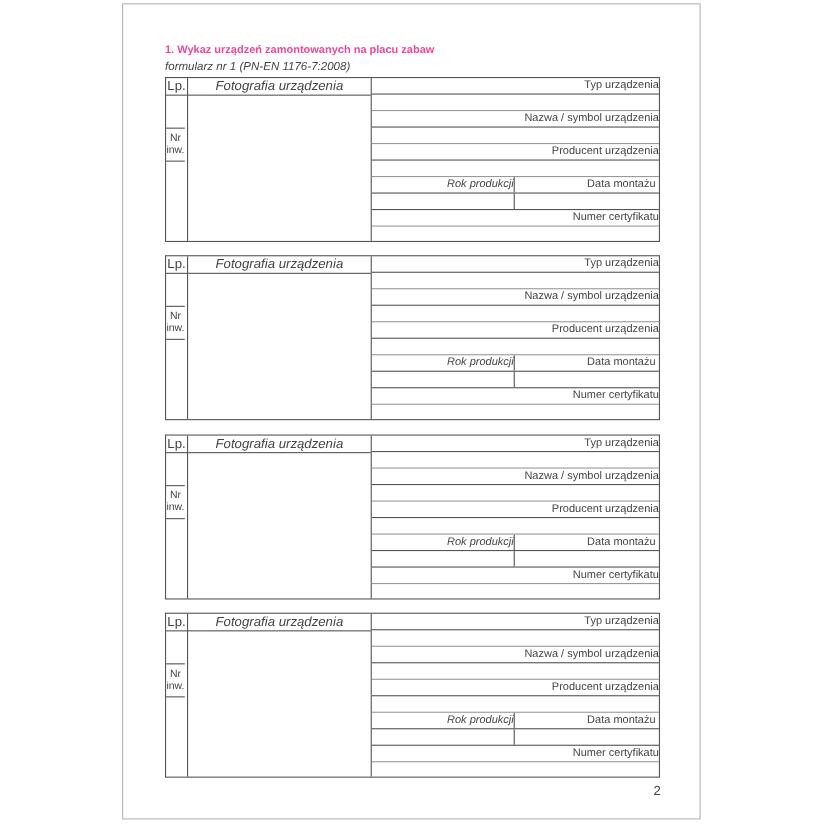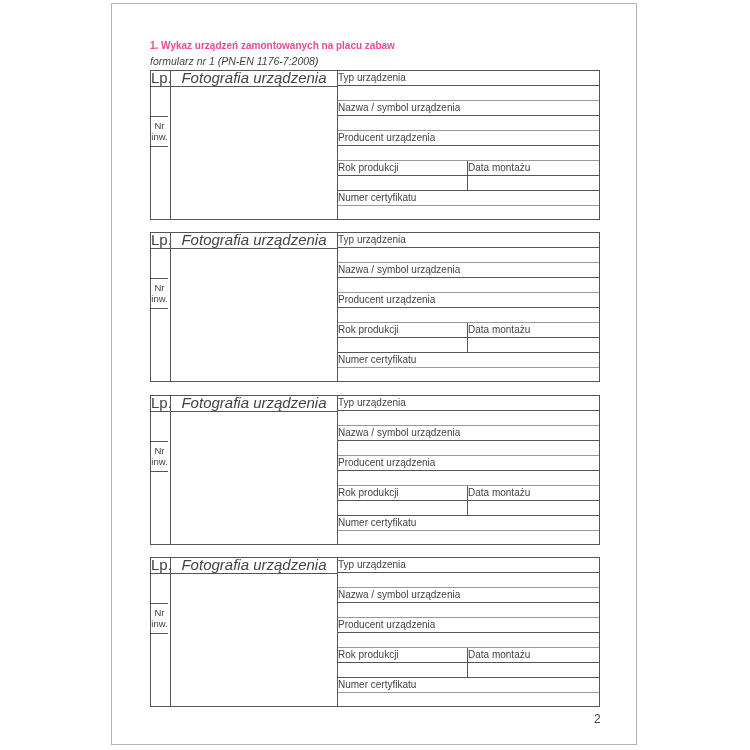--- a/index.html
+++ b/index.html
@@ -4,28 +4,28 @@
 <style>
   html, body { margin:0; padding:0; }
   body { width:750px; height:750px; background:#ffffff; position:relative; overflow:hidden; font-family:"Liberation Sans", sans-serif; color:#333; }
   .page { position:absolute; left:111px; top:3px; width:526px; height:742px; border:1.5px solid #b5b5b5; box-sizing:border-box; background:#fff; }
   .title { position:absolute; left:150px; top:40px; font-size:10px; font-weight:bold; color:#ec4899; white-space:nowrap; }
   .subtitle { position:absolute; left:150px; top:55px; font-size:10.5px; font-style:italic; color:#444; white-space:nowrap; }
   .form { position:absolute; left:150px; width:450px; height:150px; border:1px solid #555; box-sizing:border-box; }
   .col-lp { position:absolute; left:0; top:0; width:20px; height:100%; border-right:1px solid #555; box-sizing:border-box; }
   .col-photo { position:absolute; left:20px; top:0; width:167px; height:100%; border-right:1px solid #555; box-sizing:border-box;font-style:italic; }
   .col-right { position:absolute; left:187px; top:0; right:0; height:100%; }
-  .hdr { position:absolute; left:0; right:0; top:0; height:15px; border-bottom:1px solid #555; font-size:15px; text-align:center; line-height:14px; color:#444; }
+  .hdr { position:absolute; left:0; right:0; top:0; height:15px; border-bottom:1px solid #555; font-size:12px; text-align:center; line-height:14px; color:#444; }
   .lp-row2 { position:absolute; left:0; right:2px; top:45px; height:31px; border-top:1px solid #555; border-bottom:1px solid #555; font-size:9.5px; text-align:center; line-height:11px; color:#444; padding-top:3px; box-sizing:border-box; }
-  .r { position:absolute; left:0; right:0; height:15px; box-sizing:border-box; font-size:10px; text-align:left; line-height:14px; color:#444; }
+  .r { position:absolute; left:0; right:0; height:15px; box-sizing:border-box; font-size:10px; text-align:right; line-height:14px; color:#444; }
   .r.lbl { border-bottom:1px solid #555; }
   .r.val { border-bottom:1px solid #999; }
   .r.last { border-bottom:none; }
   .half { position:absolute; top:0; height:100%; box-sizing:border-box; }
-  .half.left { left:0; width:130px; border-right:1px solid #555; }
+  .half.left { left:0; width:130px; border-right:1px solid #555;font-style:italic; }
   .half.right { left:130px; right:3px; }
   .pagenum { position:absolute; left:594px; top:712px; font-size:12px; color:#444; }
 </style>
 </head>
 <body>
 
 <div class="page"></div>
 <div class="title">1. Wykaz urządzeń zamontowanych na placu zabaw</div>
 <div class="subtitle">formularz nr 1 (PN-EN 1176-7:2008)</div>
 

